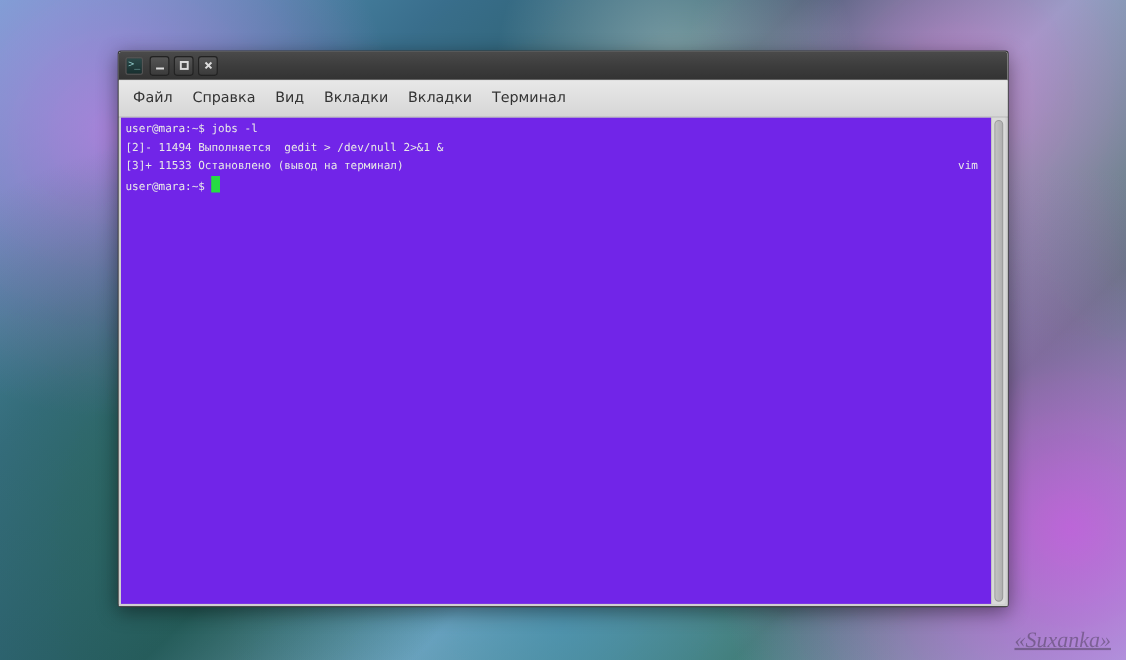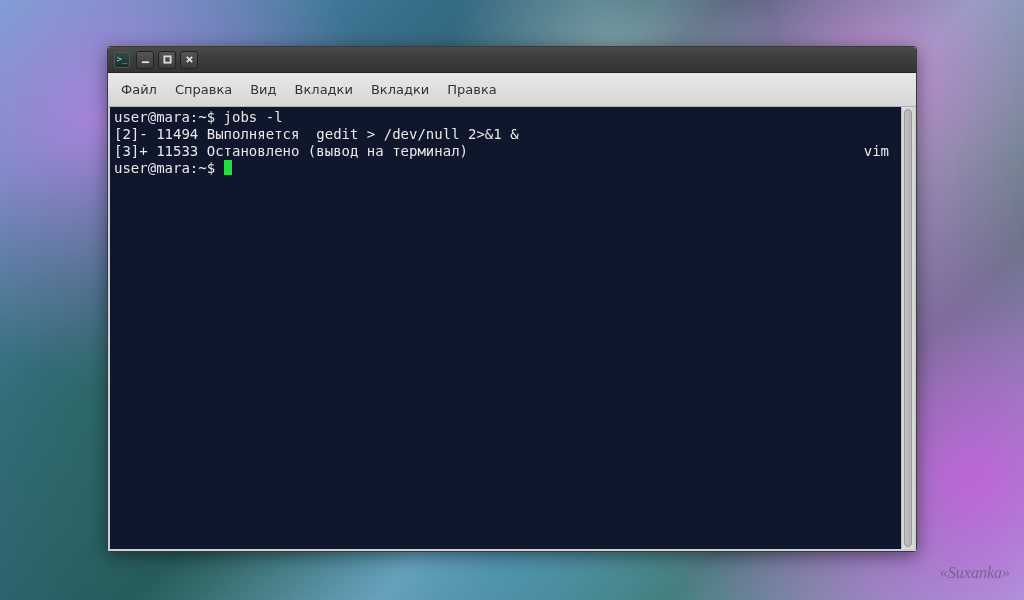--- a/index.html
+++ b/index.html
@@ -64,24 +64,24 @@
     background: linear-gradient(to bottom,#e8e8e8,#d6d6d6);
     border-bottom: 1px solid #b0b0b0;
     display: flex; align-items: center;
     padding: 0 4px;
     font-size: 13px; color: #333;
   }
   .menu-item { padding: 2px 9px; cursor: pointer; border-radius:2px; }
   .term-wrap { flex:1; display:flex; background:#d0d0d0; padding: 0 2px 2px 2px; }
   .terminal {
     flex: 1;
-    background: #0f172a;
+    background: #6d28d9;
     color: #e8e8e8;
     font-family: "DejaVu Sans Mono","Liberation Mono",monospace;
-    font-size: 14px;
+    font-size: 10px;
     line-height: 17px;
     padding: 2px 4px;
     overflow: hidden;
     position: relative;
     white-space: pre;
   }
   .scrollbar {
     width: 13px;
     background: #d9d9d9;
     border-left: 1px solid #bfbfbf;
@@ -94,23 +94,24 @@
     border: 1px solid #9a9a9a;
     border-radius: 6px;
   }
   .cursor { display:inline-block; width: 8px; height: 15px; background:#32d74b; vertical-align: -2px; }
   .line { display:block; }
   .right { display:flex; }
   .right .l { flex:0 0 auto; }
   .right .sp { flex:1; }
   .right .r { flex:0 0 auto; padding-right: 8px; }
   .watermark{
-    position:absolute; right:14px; bottom:18px;
-    font-family: cursive; font-size: 16px; color: rgba(30,30,30,0.35);
+    position:absolute; right:14px; bottom:6px;
+    font-family: cursive; font-size: 20px; color: rgba(30,30,30,0.35);
     font-style: italic;
+    text-decoration: underline;
   }
 </style>
 </head>
 <body>
 
 <div class="desktop">
   <div class="window">
     <div class="titlebar">
       <div class="app-icon">
           <span>&gt;_</span>
@@ -133,21 +134,21 @@
             </svg>
         </div>
       </div>
     </div>
     <div class="menubar">
       <div class="menu-item">Файл</div>
       <div class="menu-item">Справка</div>
       <div class="menu-item">Вид</div>
       <div class="menu-item">Вкладки</div>
       <div class="menu-item">Вкладки</div>
-      <div class="menu-item">Правка</div>
+      <div class="menu-item">Терминал</div>
     </div>
     <div class="term-wrap">
       <div class="terminal" id="term"><span class="line">user@mara:~$ jobs -l</span><span class="line">[2]- 11494 Выполняется  gedit &gt; /dev/null 2&gt;&amp;1 &amp;</span><span class="line right"><span class="l">[3]+ 11533 Остановлено (вывод на терминал)</span><span class="sp"></span><span class="r">vim</span></span><span class="line"><span>user@mara:~$ </span><span class="cursor"></span></span></div>
       <div class="scrollbar">
         <div class="scroll-thumb"></div>
       </div>
     </div>
   </div>
   <div class="watermark">«Suxanka»</div>
 </div>

